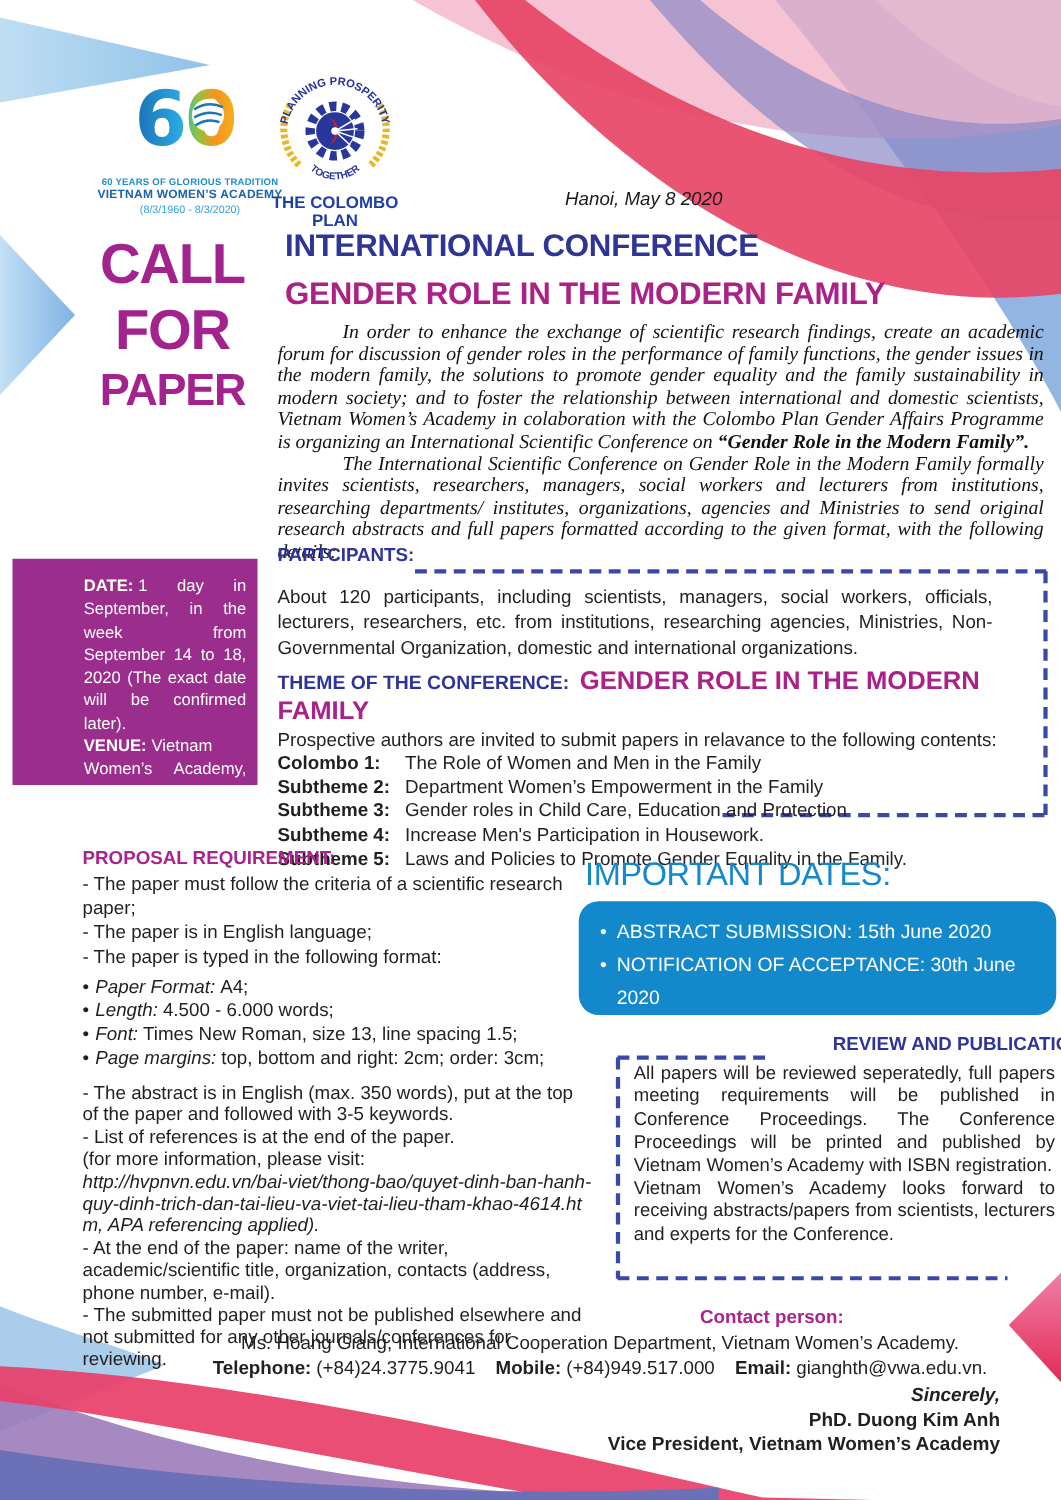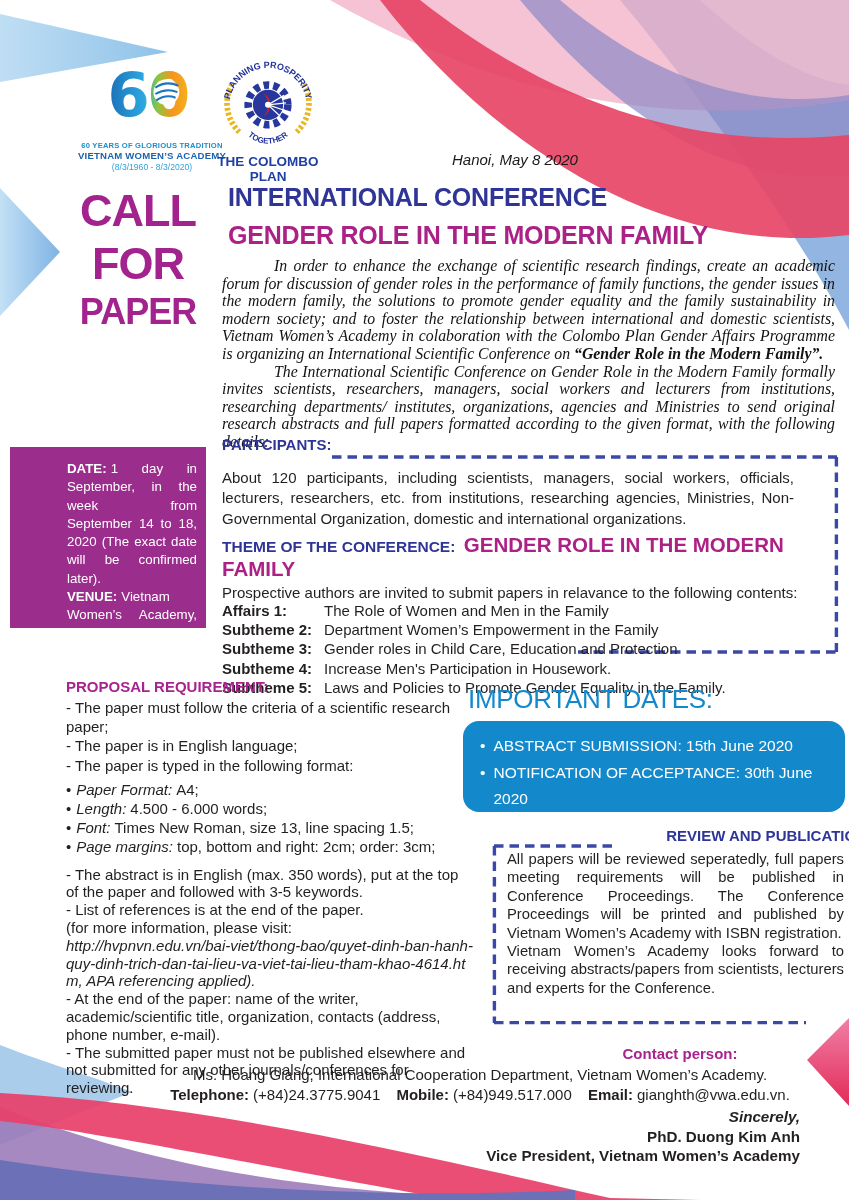--- a/index.html
+++ b/index.html
@@ -67,21 +67,21 @@
            color:#fff;padding:12px 0 0 17px;box-sizing:border-box;}
   .imp-row{display:flex;line-height:26.5px;font-size:15.5px;}
   .imp-row .mk{margin-right:8px;}
 
   
   .rev-head{left:532px;top:827px;width:340px;text-align:right;font-size:15px;font-weight:bold;color:#2e3597;}
   .rev-text{left:507px;top:850px;width:337px;font-size:14.8px;line-height:18.4px;text-align:justify;}
   .rev-text p{margin:0;}
 
   
-  .contact-head{left:560px;top:1045px;width:240px;text-align:center;font-size:15px;font-weight:bold;color:#a8238e;}
+  .contact-head{left:560px;top:1045px;width:240px;text-align:left;font-size:15px;font-weight:bold;color:#a8238e;}
   .contact-l1{left:130px;top:1066px;width:700px;text-align:center;font-size:15px;}
   .contact-l2{left:130px;top:1086px;width:700px;text-align:center;font-size:15px;}
   .contact-l2 b{margin-right:4px;}
   .contact-l2 .gap{margin-left:12px;}
   .signature{left:460px;top:1107px;width:340px;text-align:right;font-size:15.2px;line-height:19.5px;font-weight:bold;}
   .sig-sin{font-style:italic;}
 </style>
 </head>
 <body>
 
@@ -212,21 +212,21 @@
   <div class="abs pa-head">PARTCIPANTS:</div>
   <div class="abs pa-text">About 120 participants, including scientists, managers, social workers, officials, lecturers, researchers, etc. from institutions, researching agencies, Ministries, Non-Governmental Organization, domestic and international organizations.</div>
 
   <div class="abs theme">
     <div>
       <span class="th-blue">THEME OF THE CONFERENCE:</span>
       <span class="th-mag">GENDER ROLE IN THE MODERN FAMILY</span>
     </div>
     <div class="theme-intro">Prospective authors are invited to submit papers in relavance to the following contents:</div>
     <div class="st-row">
-      <span class="st-label">Affairs 1:</span>
+      <span class="st-label">Colombo 1:</span>
       <span>The Role of Women and Men in the Family</span>
     </div>
     <div class="st-row">
       <span class="st-label">Subtheme 2:</span>
       <span>Department Women’s Empowerment in the Family</span>
     </div>
     <div class="st-row">
       <span class="st-label">Subtheme 3:</span>
       <span>Gender roles in Child Care, Education and Protection</span>
     </div>

